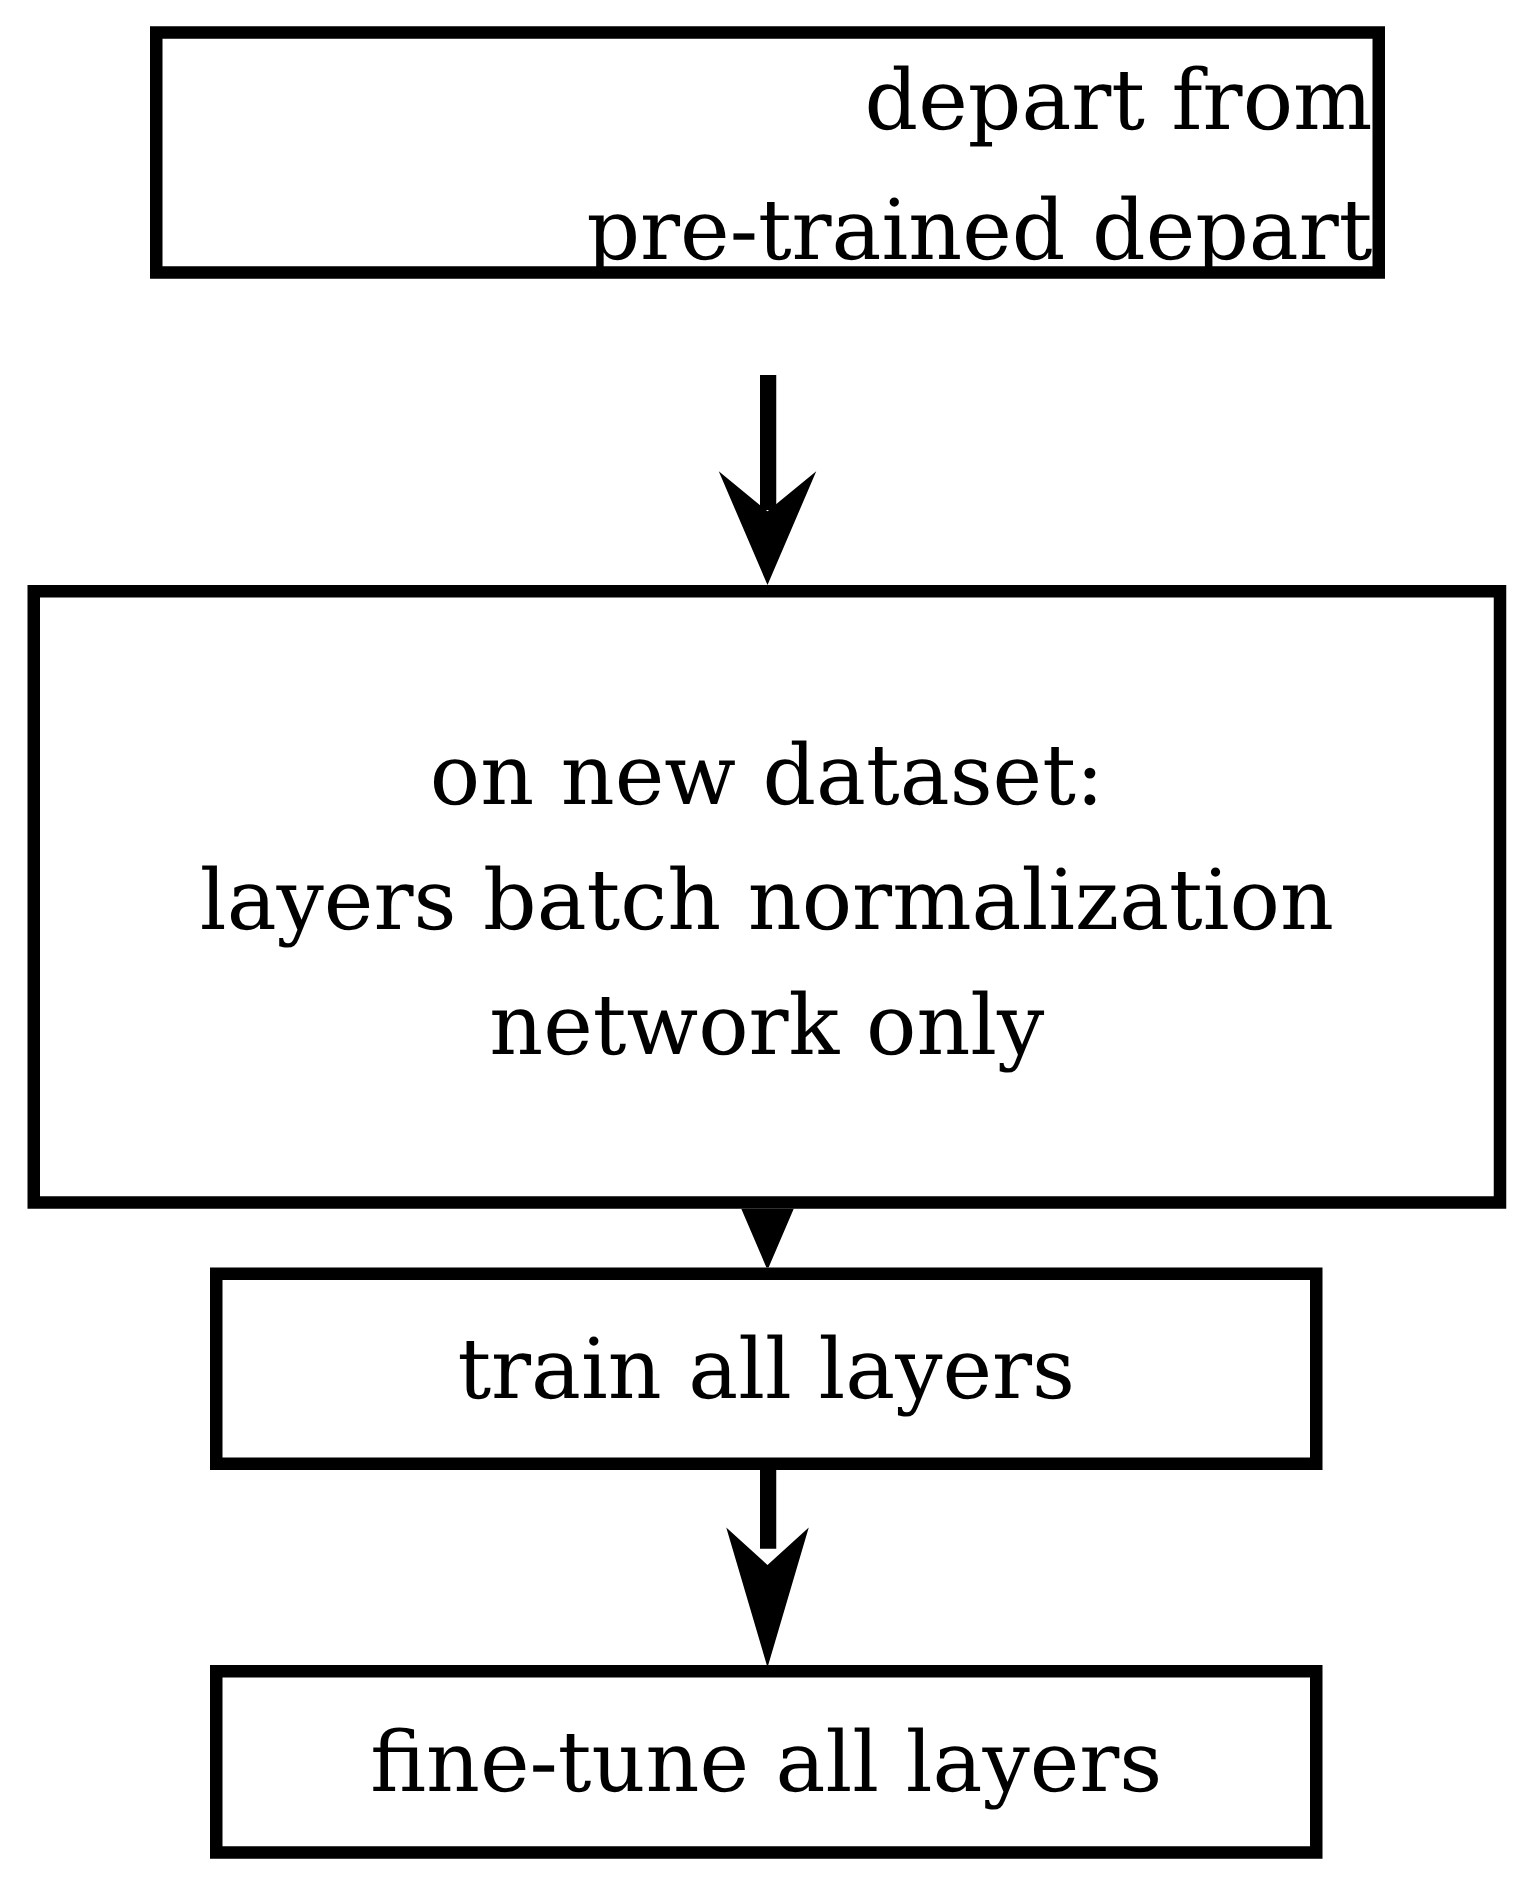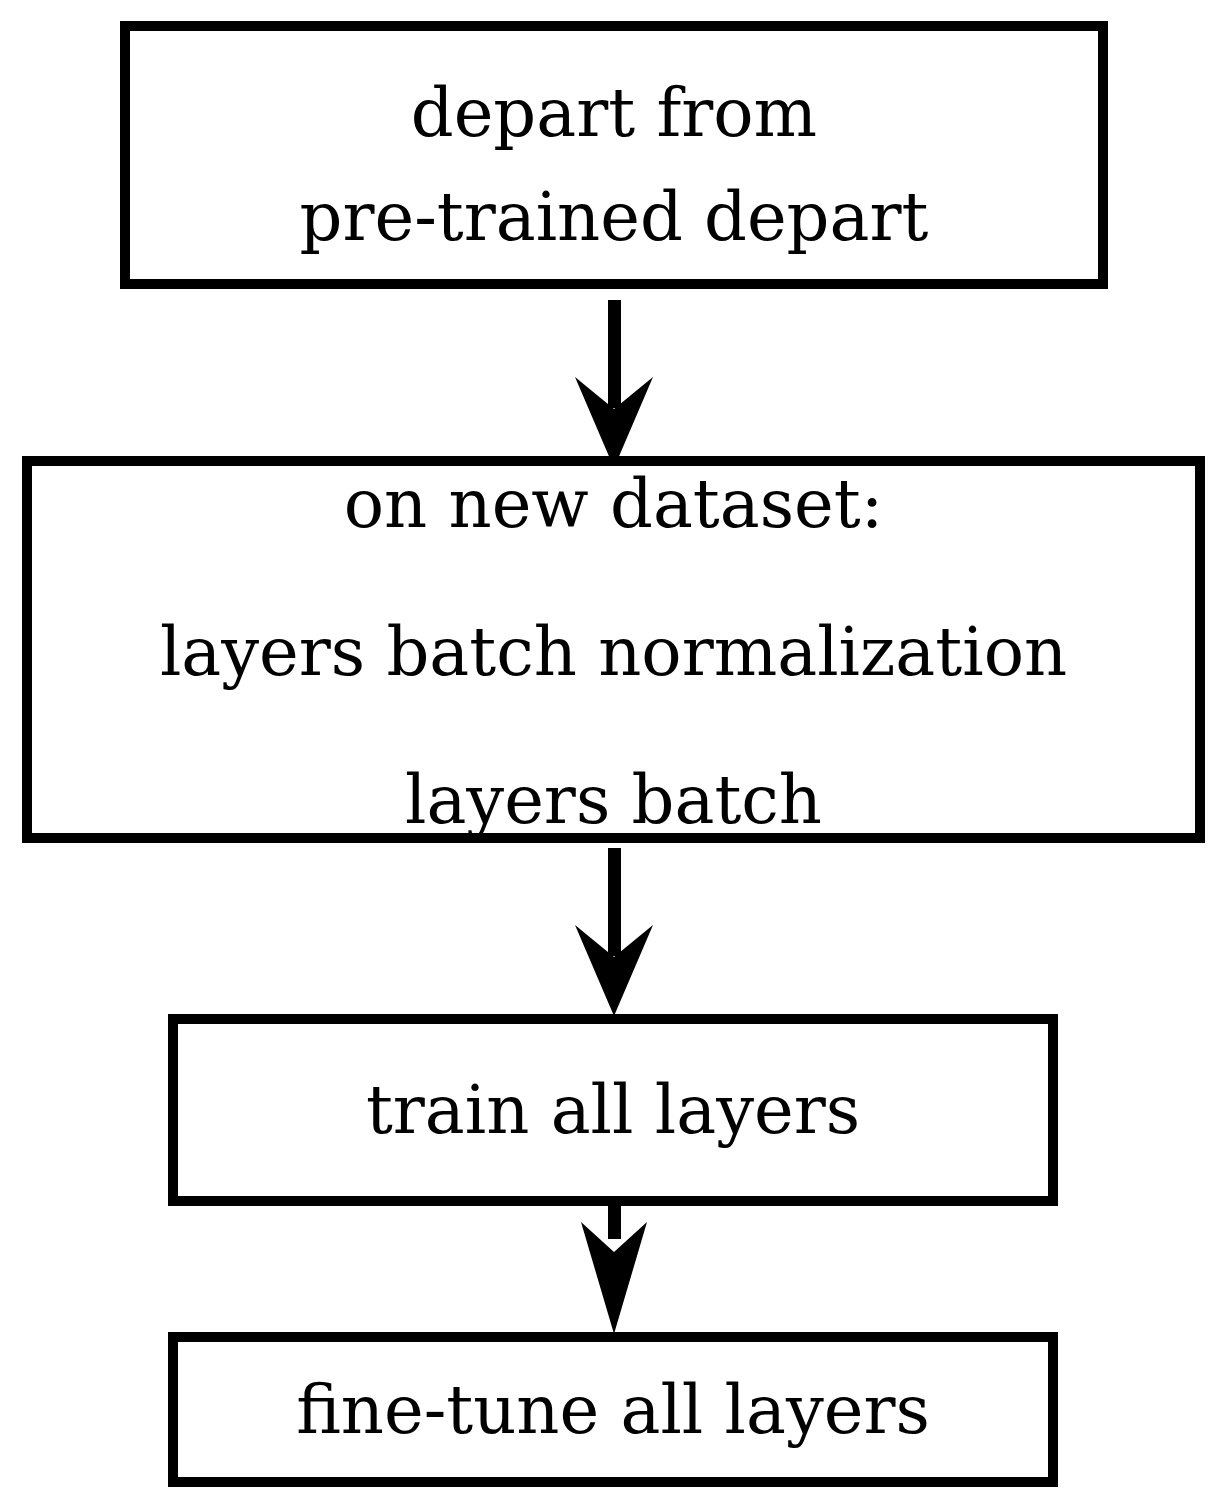--- a/index.html
+++ b/index.html
@@ -34,46 +34,46 @@
     display: block;
     white-space: nowrap;
     color: #000000;
     font-weight: 400;
   }
   
   #node-1 {
     left: 120px;
     top: 21px;
     width: 988px;
-    height: 268px;
+    height: 202px;
     padding-top: 20px;
+    align-items: flex-end;
   }
   #node-1 .node-line {
     font-size: 67px;
     line-height: 104px;
   }
   
   #node-2 {
     left: 22px;
-    top: 456px;
+    top: 468px;
     width: 1183px;
-    height: 387px;
+    height: 499px;
     padding-top: 4px;
-    gap: 48px;
   }
   #node-2 .node-line {
     font-size: 67px;
     line-height: 100px;
   }
   
   #node-3 {
     left: 168px;
     top: 1014px;
     width: 890px;
-    height: 192px;
+    height: 162px;
   }
   #node-3 .node-line {
     font-size: 67px;
     line-height: 84px;
   }
   
   #node-4 {
     left: 168px;
     top: 1332px;
     width: 890px;
@@ -117,21 +117,21 @@
   </svg>
 
   <div class="node" id="node-1">
     <span class="node-line">depart from</span>
     <span class="node-line">pre-trained depart</span>
   </div>
 
   <div class="node" id="node-2">
     <span class="node-line">on new dataset:</span>
     <span class="node-line">layers batch normalization</span>
-    <span class="node-line">layers batch</span>
+    <span class="node-line">network only</span>
   </div>
 
   <div class="node" id="node-3">
     <span class="node-line">train all layers</span>
   </div>
 
   <div class="node" id="node-4">
     <span class="node-line">fine-tune all layers</span>
   </div>
 

